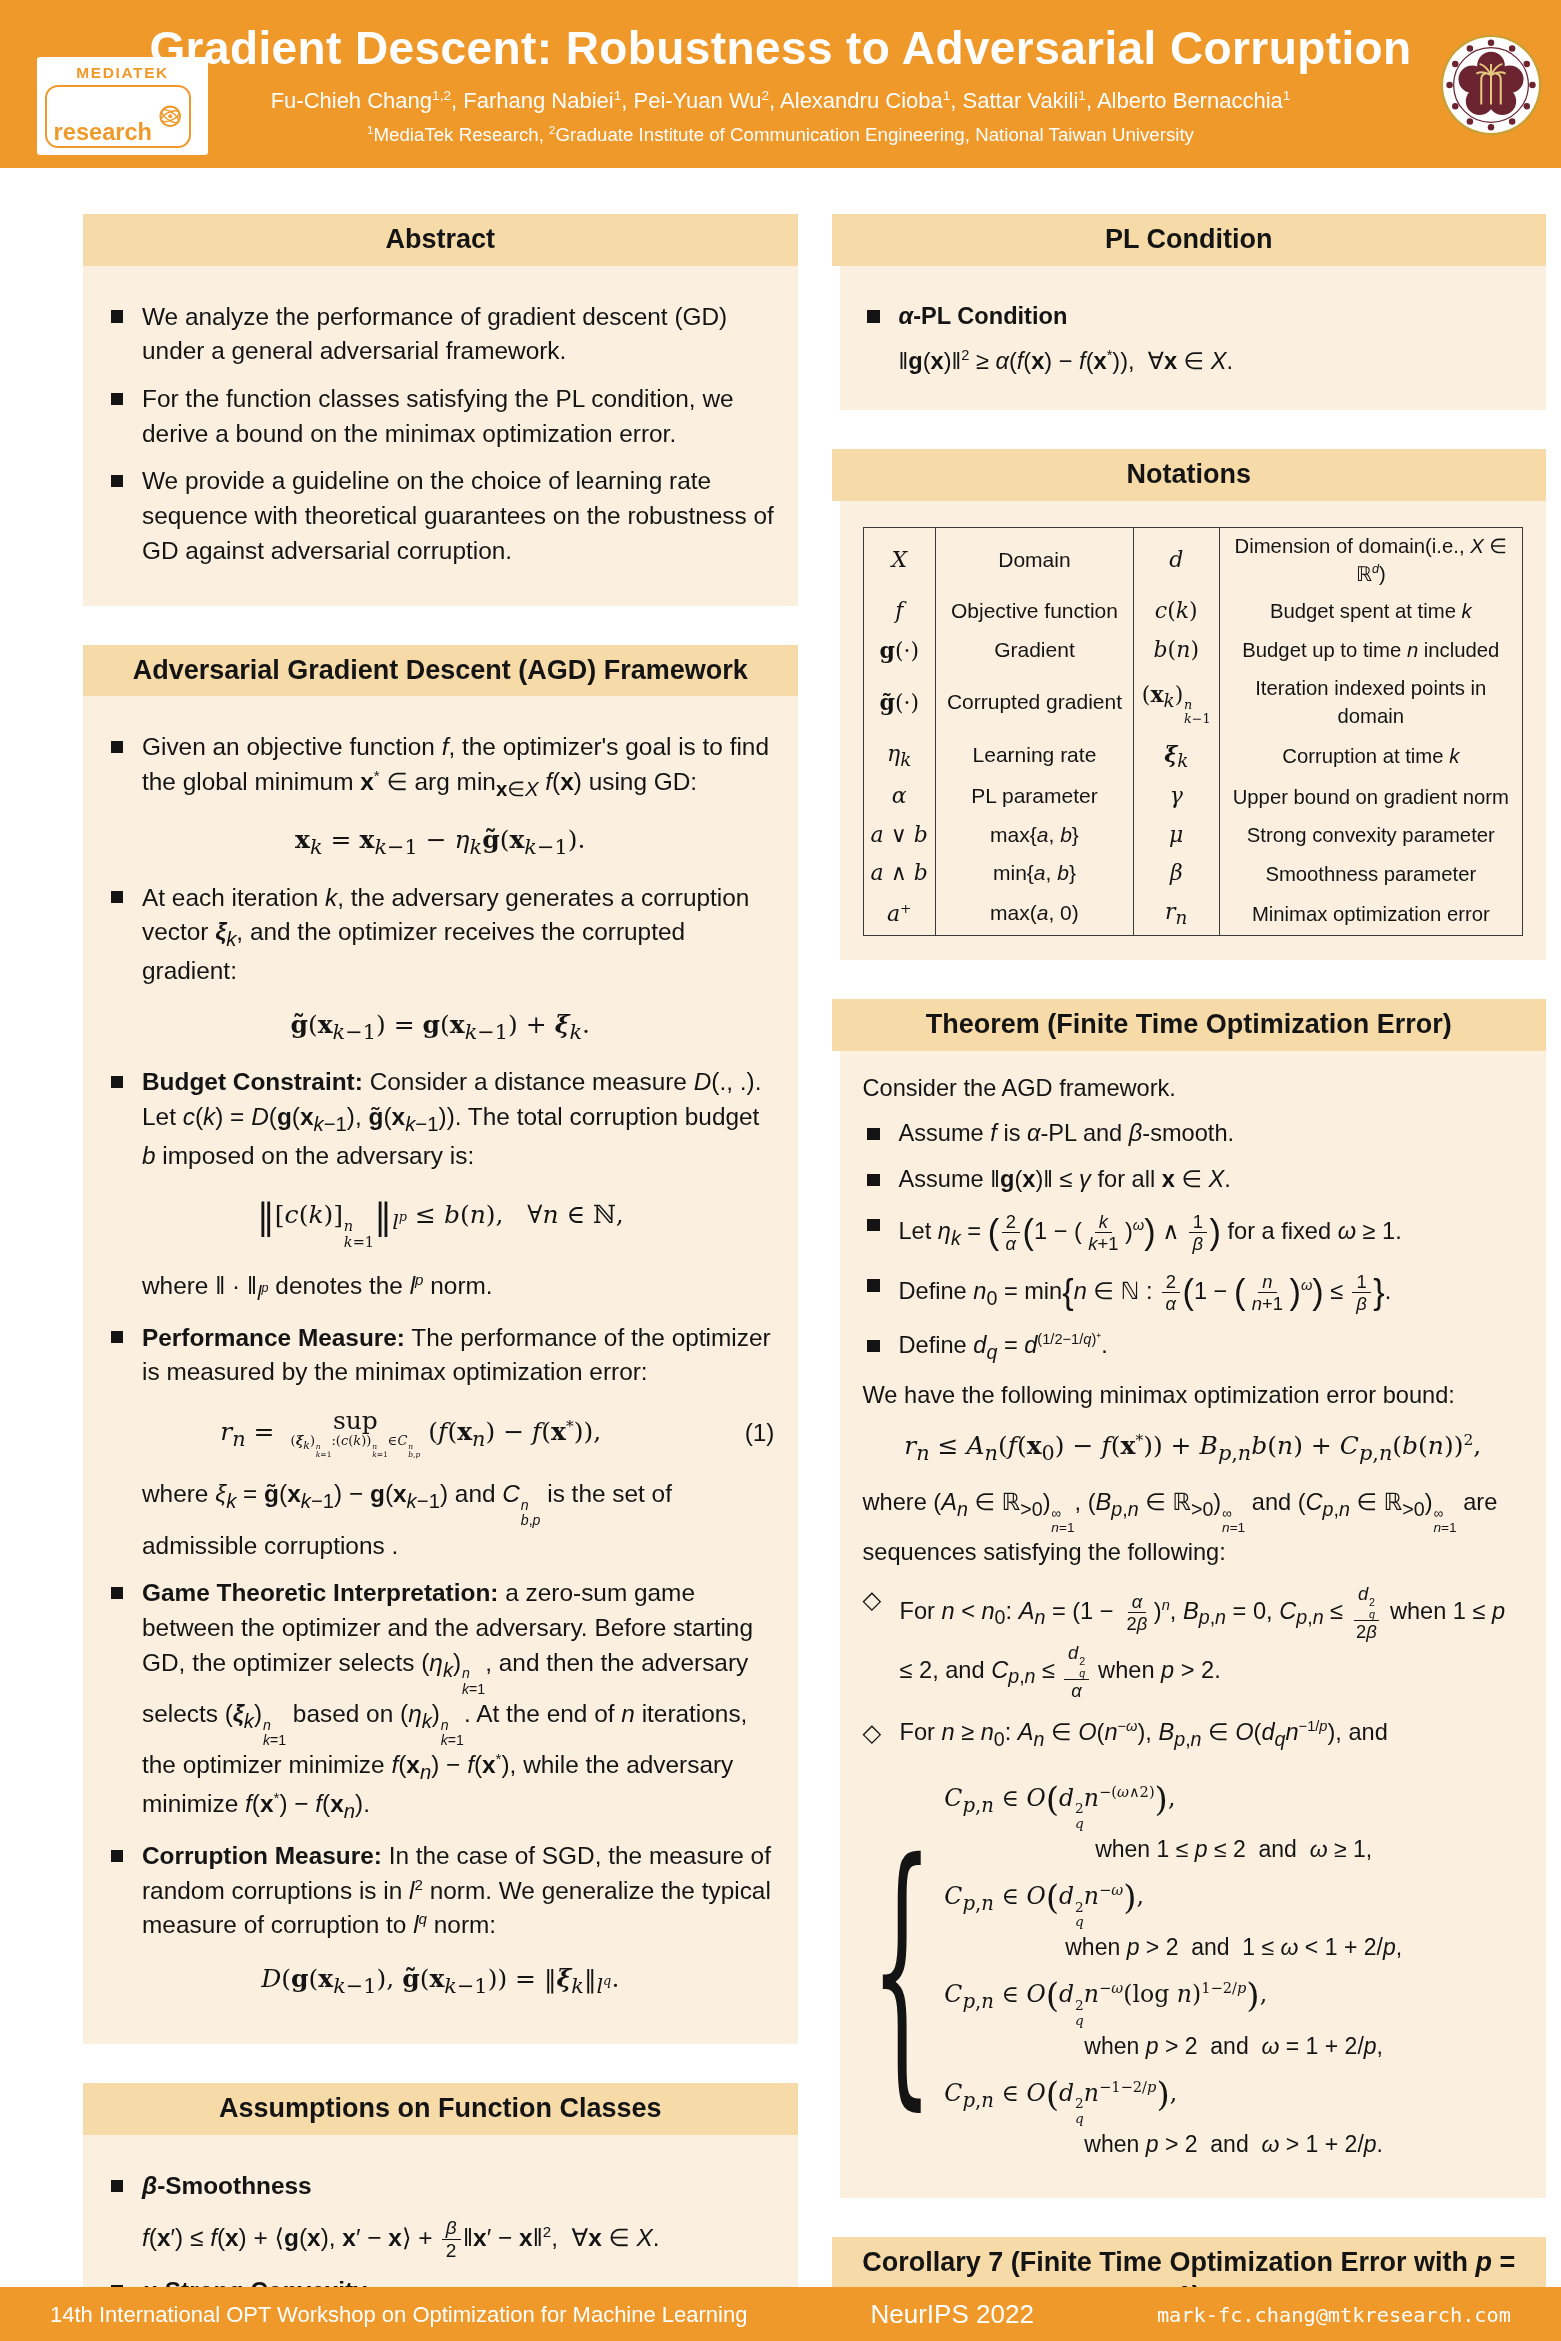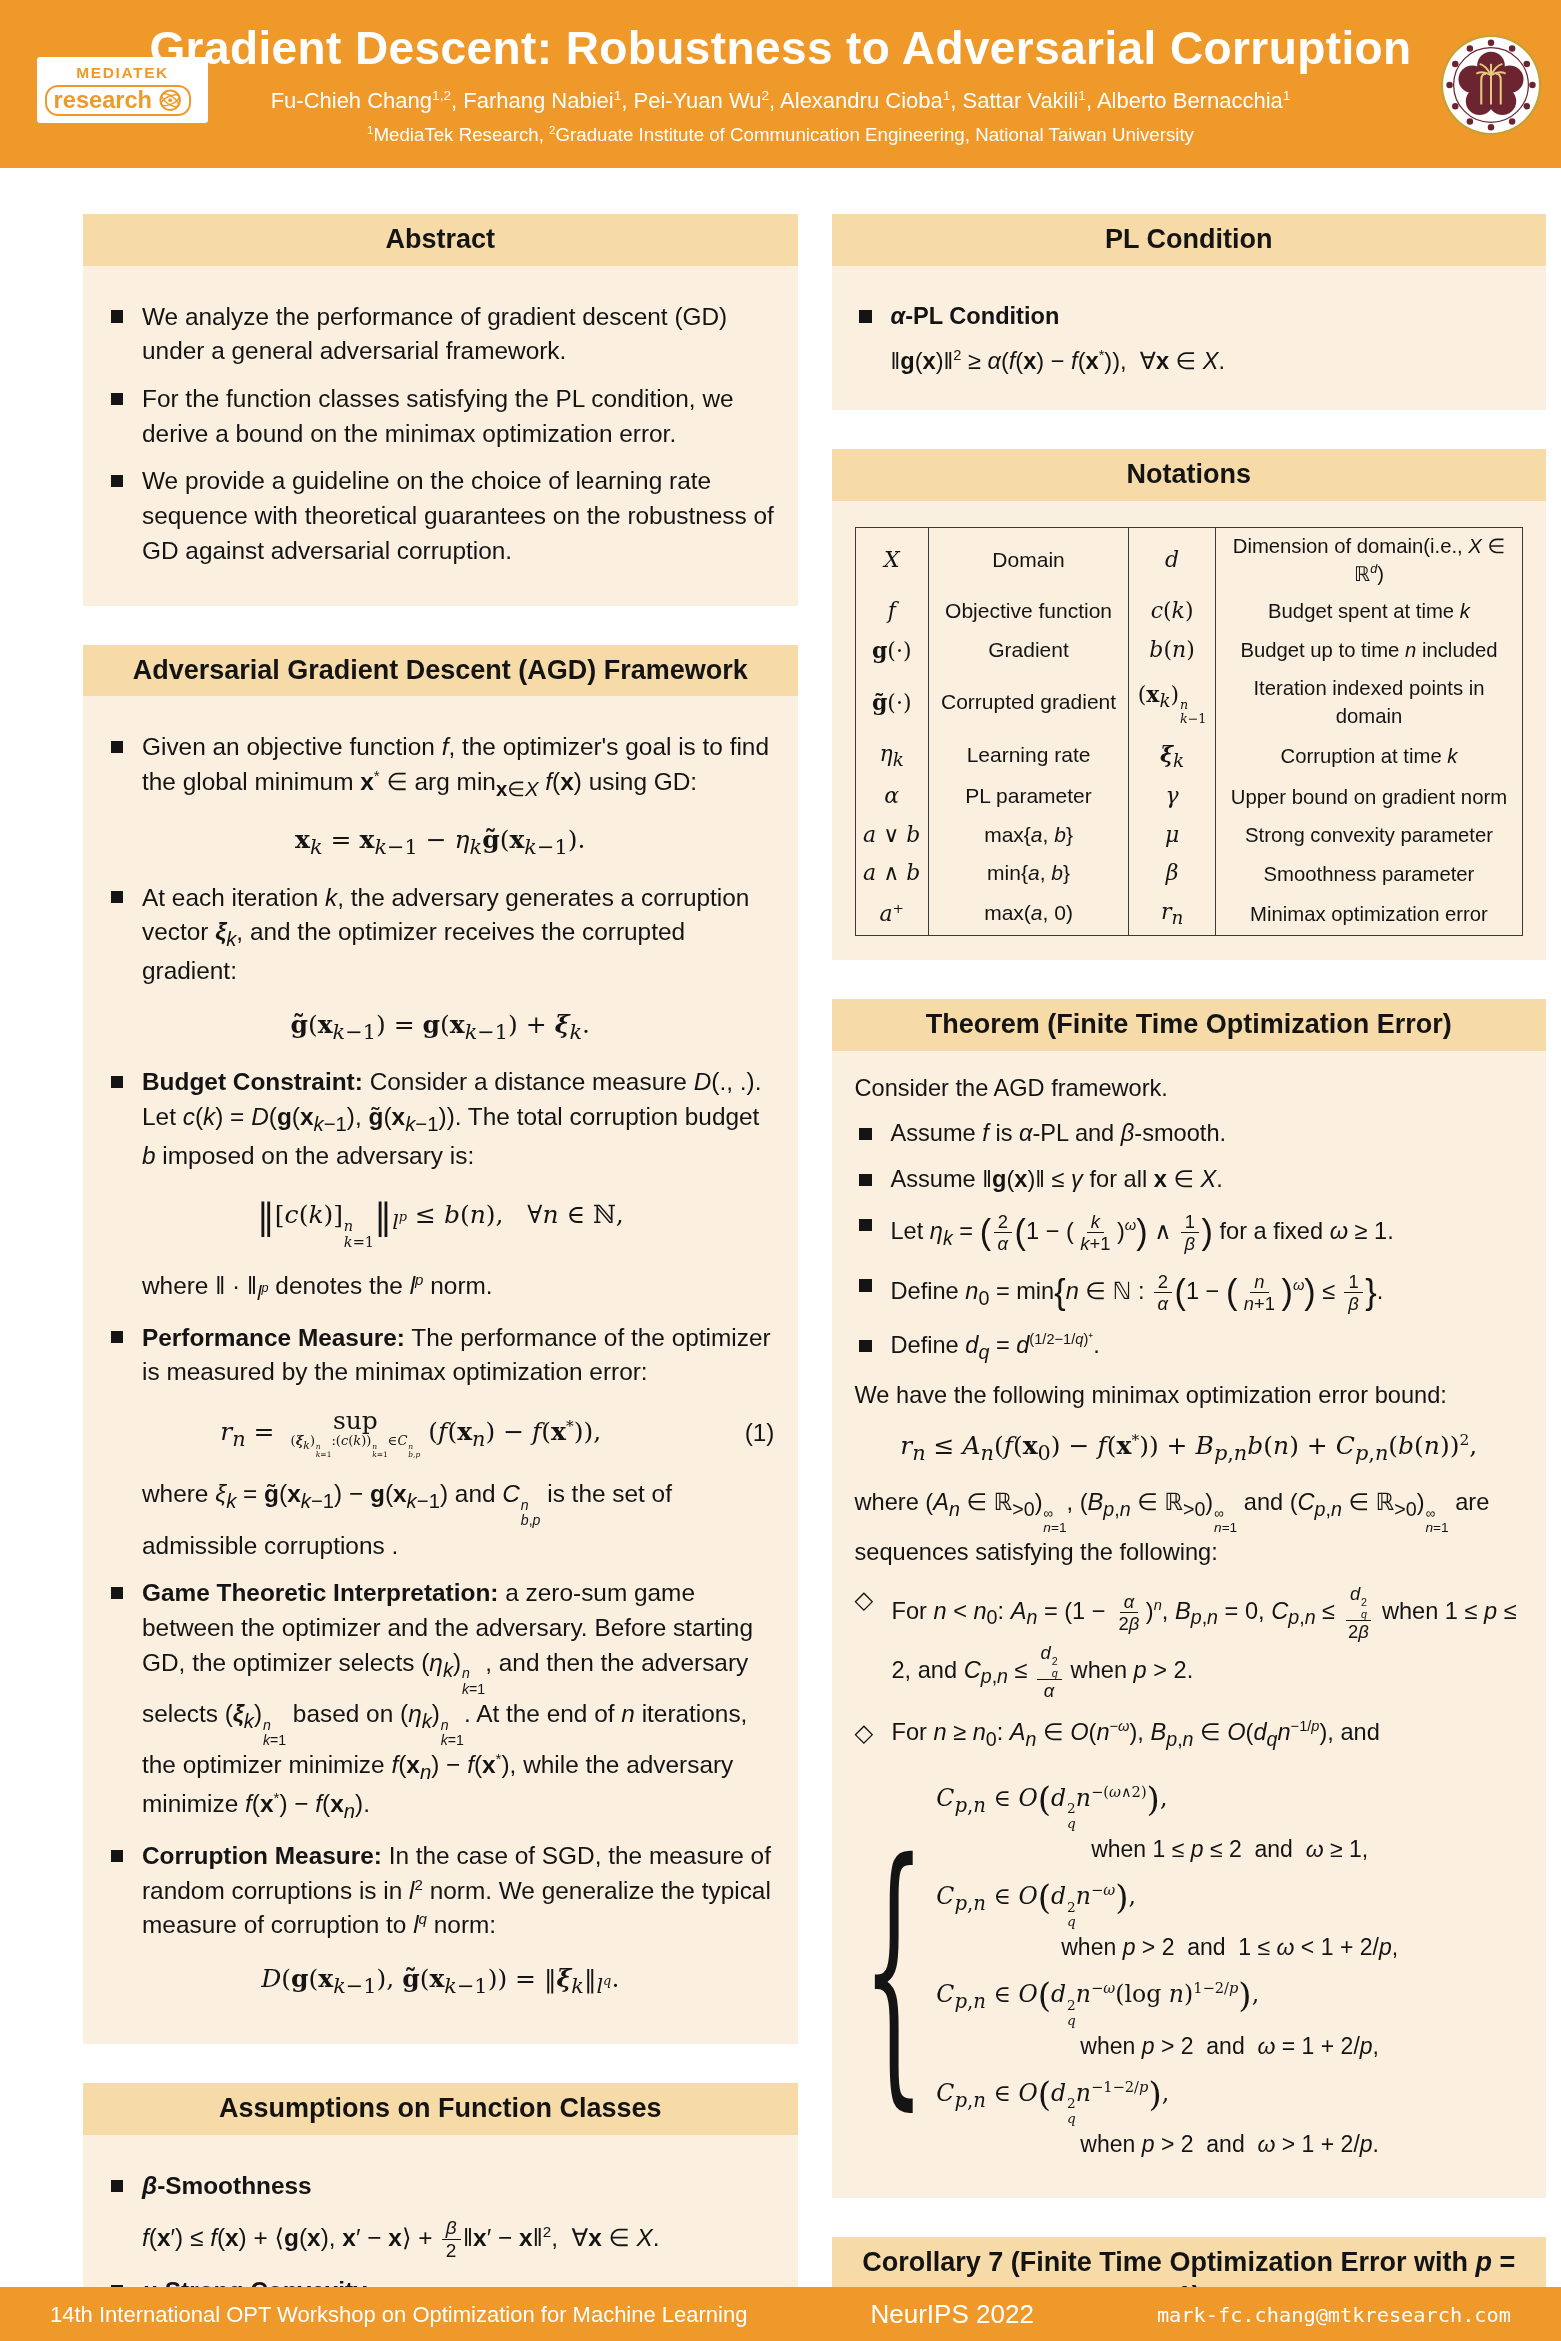--- a/index.html
+++ b/index.html
@@ -11,34 +11,34 @@
   .hdr-title{padding-top:21px;font-size:46px;font-weight:bold;letter-spacing:0.4px;}
   .hdr-authors{margin-top:13px;font-size:22px;}
   .hdr-affil{margin-top:9.8px;font-size:18.7px;}
   sup{font-size:0.62em;}
 
   .mtk{position:absolute;left:37px;top:57px;width:155px;background:#fff;border-radius:3.3px;
     padding:6.5px 8.1px;color:#F0992B;text-align:center;}
   .mtk-brand{font-size:15.5px;font-weight:800;letter-spacing:1.6px;}
   .mtk-row{margin-top:3.3px;display:flex;align-items:center;gap:5.7px;border:2.4px solid #F0992B;
     border-radius:13px;padding:0.8px 6.5px;width:fit-content;}
-  .mtk-research{font-size:23.6px;font-weight:600;line-height:1.1;}
+  .mtk-research{font-size:23.6px;font-weight:600;line-height:1.1;margin-top:32px;}
 
   .seal{position:absolute;right:18px;top:33px;width:104px;height:104px;}
 
   
   .cols{position:absolute;top:214px;left:49px;right:49px;display:flex;gap:34px;align-items:flex-start;}
   .col{flex:1;display:flex;flex-direction:column;gap:39px;min-width:0;}
 
   .box{width:100%;padding-left:34px;}
   .box-h{background:#F6DBA9;text-align:center;font-weight:bold;font-size:27px;
     padding:9px 16.3px;box-sizing:border-box;line-height:1.25;}
   .box-b{background:#FBF0E0;padding:21px 23px 24.4px 23px;font-size:24.4px;line-height:1.42;box-sizing:border-box;}
 
-  .col-r .box-b{font-size:23.6px;line-height:1.38;}
+  .col-r .box-b{font-size:23.6px;line-height:1.38;margin-left:8px;}
 
   
   .bl{position:relative;padding-left:36px;margin:13px 0;}
   .bl::before{content:"";position:absolute;left:4.9px;top:10.6px;width:12.2px;height:12.2px;background:#141414;}
   .cont{padding-left:36px;margin:8.1px 0;}
   .dia{position:relative;padding-left:37px;margin:14.6px 0;}
   .dia::before{content:"◇";position:absolute;left:0px;top:0px;font-size:24.4px;}
 
   
   .eq{text-align:center;margin:18px 6.5px;font-family:"DejaVu Serif",serif;font-size:25px;}

